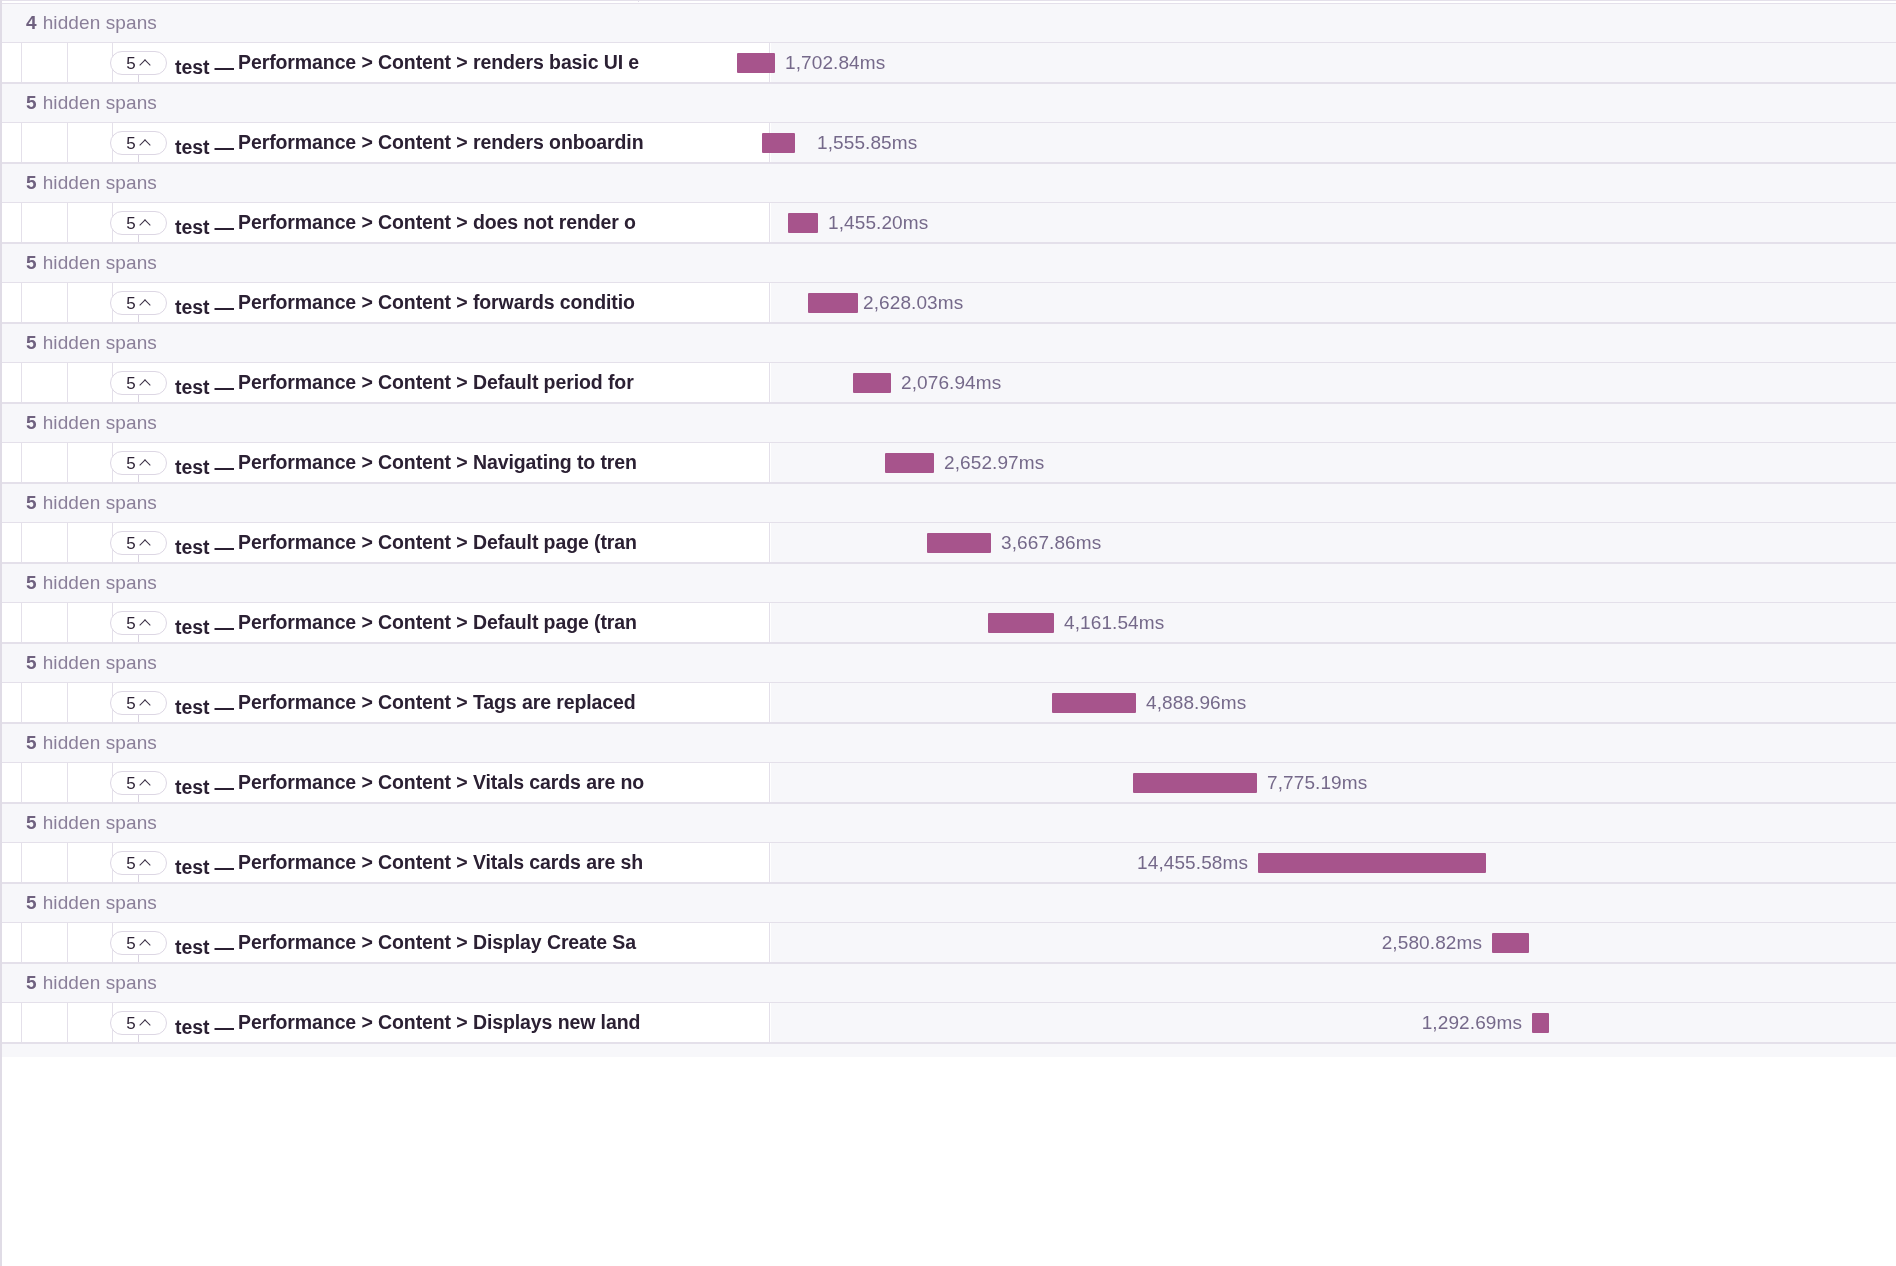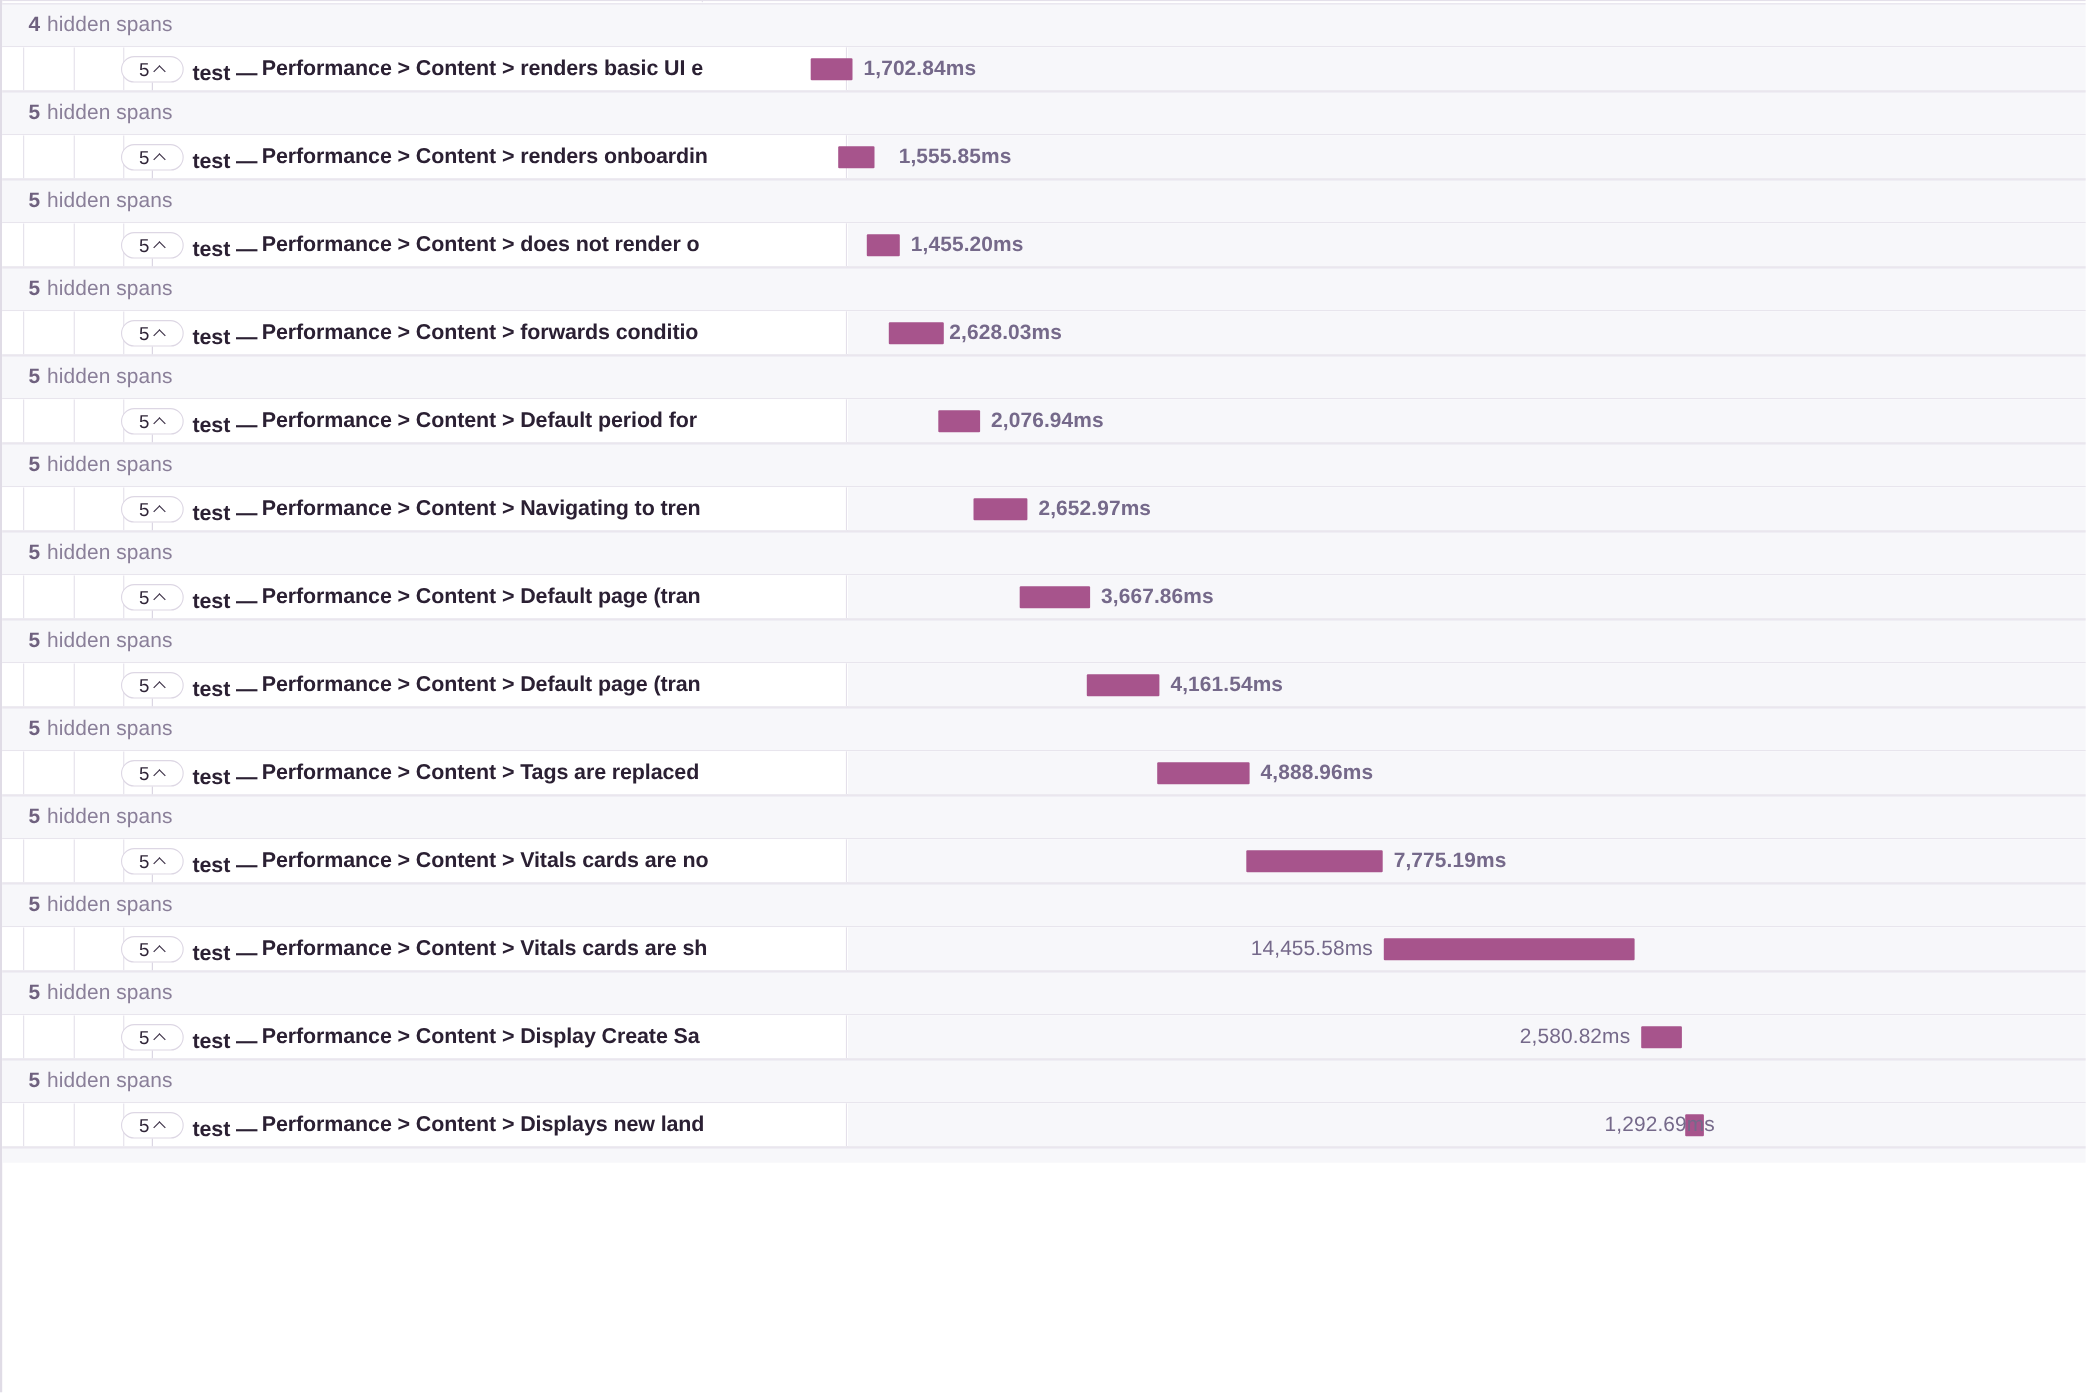--- a/index.html
+++ b/index.html
@@ -171,21 +171,21 @@
     position: absolute;
     top: 10px;
     height: 20px;
     line-height: 20px;
     font-size: 19px;
     color: #75698a;
     white-space: nowrap;
     letter-spacing: .1px;
   }
   .dur.left-of  { transform: translateX(-100%); padding-right: 10px; }
-  .dur.right-of { padding-left: 10px; font-weight: bold; }
+  .dur.right-of { padding-left: 10px; }
 
   
   .top-edge {
     position: absolute;
     left: 0; top: 0;
     width: 1896px;
     height: 1px;
     background: #e4e0ea;
   }
   .bottom-strip {
@@ -527,18 +527,18 @@
             <span class="pill-count">5</span>
             <span class="chev"></span>
           </div>
           <div class="span-title">
             <span class="op">test —</span>
             <span class="desc">Performance &gt; Content &gt; Displays new land</span>
           </div>
         </div>
         <div class="span-right">
           <div class="bar" style="left:761px;width:17px;"></div>
-          <div class="dur left-of" style="left:798px;text-align:center;">1,292.69ms</div>
+          <div class="dur left-of" style="left:761px;text-align:center;">1,292.69ms</div>
         </div>
       </div>
     </div>
   <div class="bottom-strip" id="bottom-strip" style="top: 1043px;"></div>
 </div>
 
 </body></html>

